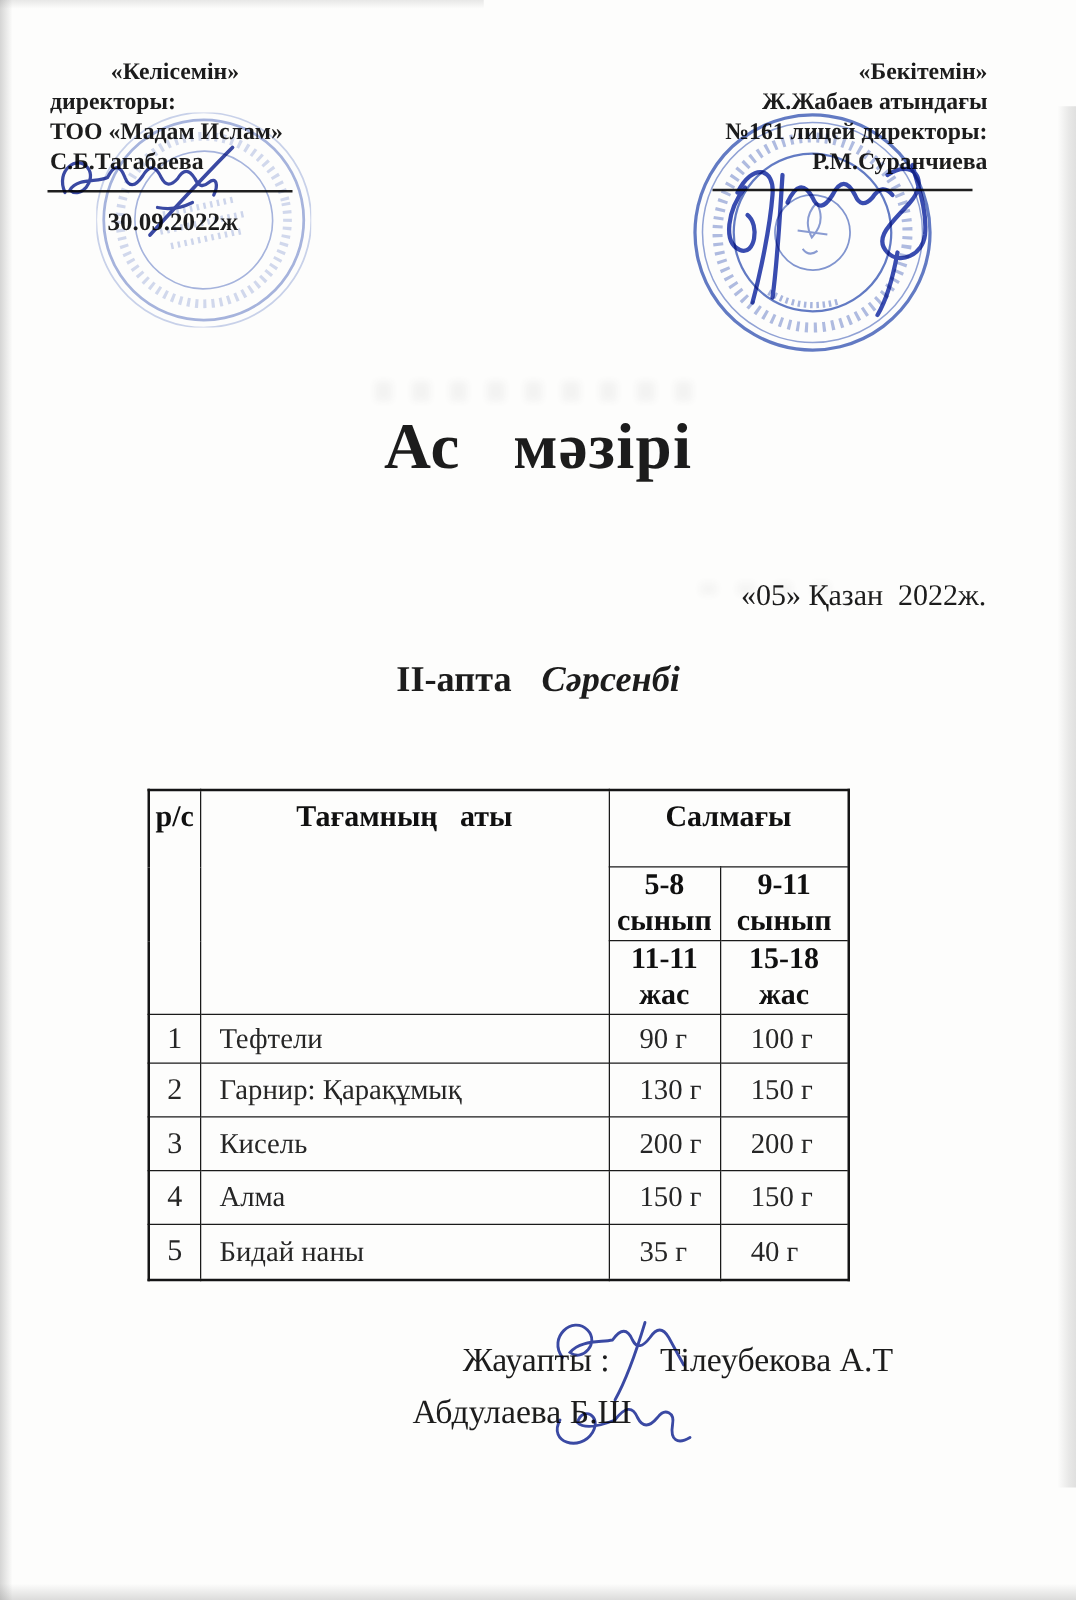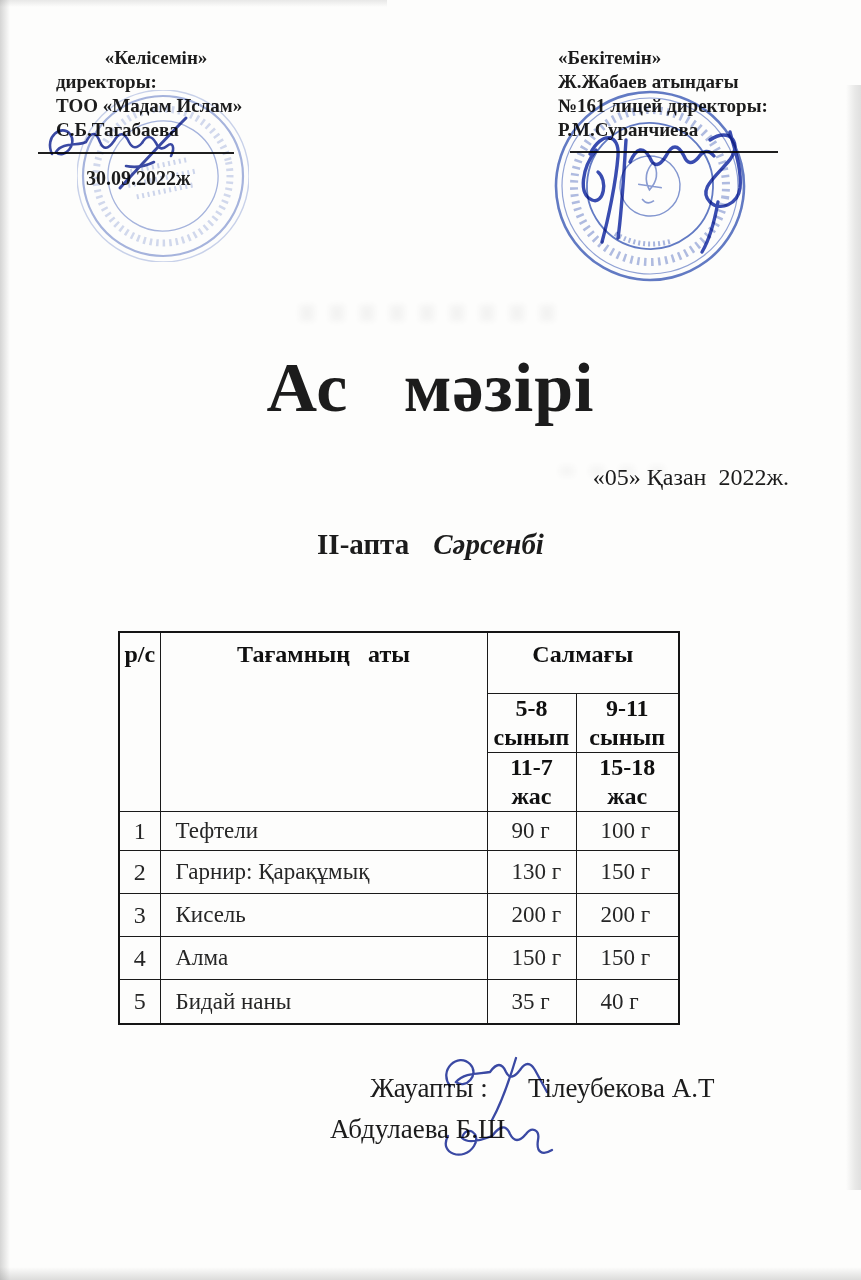--- a/index.html
+++ b/index.html
@@ -19,37 +19,37 @@
   .edge-bottom{position:absolute;bottom:0;left:0;width:100%;height:13px;
     background:linear-gradient(to top,rgba(120,120,120,.25),rgba(120,120,120,0));}
   .edge-top{position:absolute;top:0;left:0;width:45%;height:7px;
     background:linear-gradient(to bottom,rgba(120,120,120,.16),rgba(120,120,120,0));}
   .ghost{position:absolute;filter:blur(3px);opacity:.05;background:
     repeating-linear-gradient(90deg,#444 0 14px,transparent 14px 30px);}
   .g1{left:300px;top:305px;width:260px;height:16px;}
   .g2{left:560px;top:466px;width:120px;height:10px;opacity:.04;}
 
   
-  .agree{position:absolute;left:56px;top:46px;width:200px;
+  .agree{position:absolute;left:40px;top:46px;width:200px;
     font-weight:bold;font-size:19px;line-height:24px;}
   .agree .c{text-align:center;}
   .approve{position:absolute;left:558px;top:46px;width:232px;
-    font-weight:bold;font-size:19px;line-height:24px;text-align:left;}
+    font-weight:bold;font-size:19px;line-height:24px;text-align:right;}
   .sig-line{position:absolute;height:2px;background:#1f1f1f;}
   .sl-left{left:38px;top:152px;width:196px;}
   .sl-right{left:570px;top:151px;width:208px;}
   .agree-date{position:absolute;left:86px;top:167px;font-weight:bold;font-size:20px;}
 
   
   .stamp{position:absolute;mix-blend-mode:multiply;}
   .sig{position:absolute;mix-blend-mode:multiply;}
 
   
-  .doc-title{position:absolute;left:0;top:348px;width:100%;text-align:center;
-    font-size:70px;font-weight:bold;white-space:pre;letter-spacing:1px;}
+  .doc-title{position:absolute;left:0;top:328px;width:100%;text-align:center;
+    font-size:52px;font-weight:bold;white-space:pre;letter-spacing:1px;}
   .doc-date{position:absolute;right:72px;top:464px;font-size:24px;white-space:pre;}
   .subtitle{position:absolute;left:0;top:528px;width:100%;text-align:center;
     font-size:29px;font-weight:bold;}
   .subtitle .day{font-style:italic;margin-left:24px;}
 
   
   .tbl-wrap{position:absolute;left:118px;top:631px;}
   table{border-collapse:collapse;table-layout:fixed;border-radius:28px;}
   th,td{border:1.7px solid #1a1a1a;overflow:hidden;}
   table{border:2.4px solid #151515;}
@@ -167,21 +167,21 @@
           <th class="rspan" rowspan="3" style="white-space:pre;">Тағамның   аты</th>
           <th colspan="2">Салмағы</th>
         </tr>
         <tr class="h2">
           <th class="pre">5-8
 сынып</th>
           <th class="pre">9-11
 сынып</th>
         </tr>
         <tr class="h3">
-          <th class="pre">11-7
+          <th class="pre">11-11
 жас</th>
           <th class="pre">15-18
 жас</th>
         </tr>
         <tr class="data r1">
           <td class="num">1</td>
           <td class="dish">Тефтели</td>
           <td class="wv">90 г</td>
           <td class="wv">100 г</td>
         </tr>

